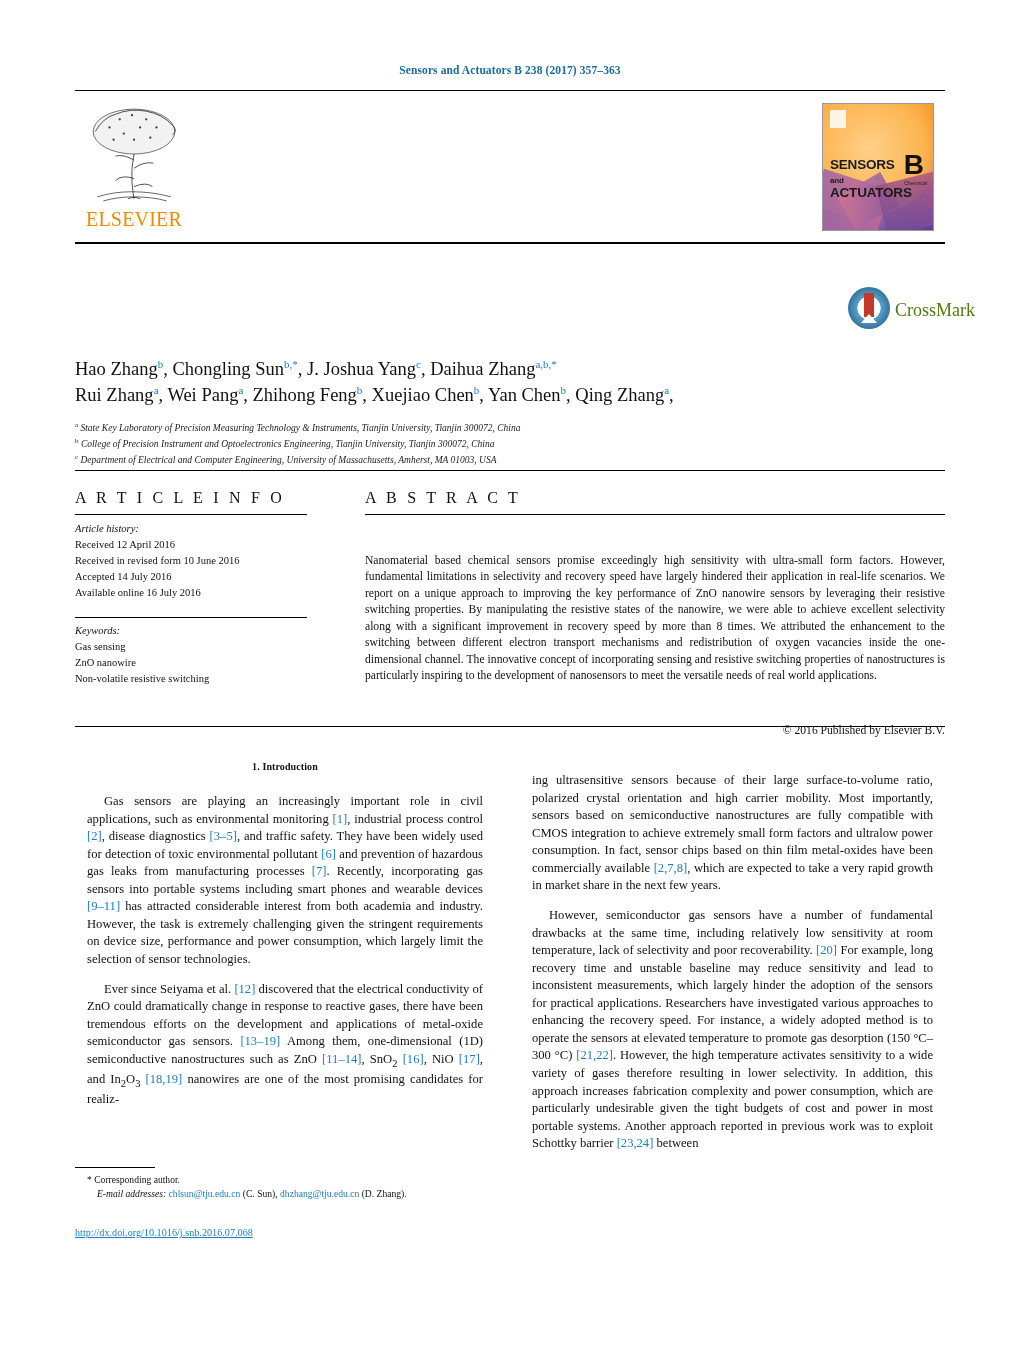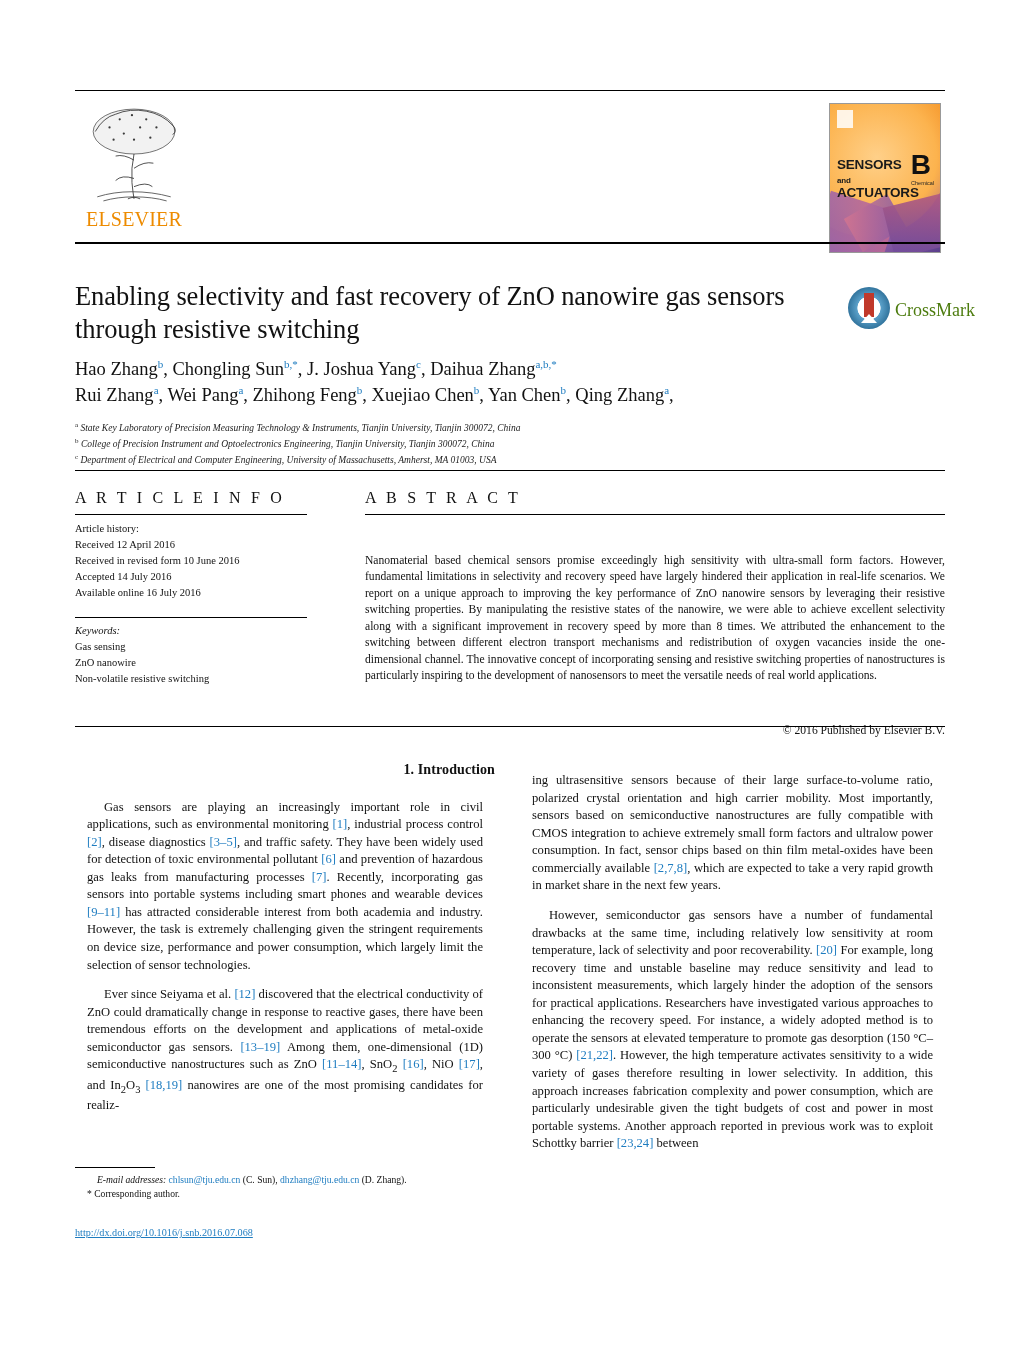--- a/index.html
+++ b/index.html
@@ -60,21 +60,21 @@
     font-size:30px; color:#111; letter-spacing:.1px;
     line-height:1;
   }
   .banner .jhome {
     font-family:"Liberation Sans", sans-serif;
     font-size:12.5px; color:#222; letter-spacing:1.3px;
   }
   .banner .jhome a { color:#1e7cc0; text-decoration:none; }
 
   .cover {
-    position:absolute; right:4px; top:0; width:112px; height:150px;
+    position:absolute; right:11px; top:0; width:112px; height:128px;
     border:1px solid #999;
     background:linear-gradient(150deg,#f7a12e 0%, #f28b1e 35%, #e8761c 55%, #8e5fa8 78%, #5b3f8c 100%);
     overflow:hidden;
   }
   .cover .sunring {
     position:absolute; left:-40%; top:-30%; width:150%; height:120%;
     border-radius:50%;
     background:radial-gradient(circle at 55% 55%, #ffd089 0%, #fcb34e 45%, rgba(252,179,78,0) 72%);
   }
   .cover .shard1 { position:absolute; left:-10px; bottom:-8px; width:70px; height:60px;
@@ -166,21 +166,21 @@
   .sechead.abs  { left:365px; }
 
   .rule-info { position:absolute; top:514px; left:75px; width:232px; border-top:1.3px solid #000; }
   .rule-abs  { position:absolute; top:514px; left:365px; width:580px; border-top:1.3px solid #000; }
 
   .info-col {
     position:absolute; top:521px; left:75px; width:245px;
     font-family:"Liberation Serif", serif;
     font-size:10.5px; line-height:1.53; color:#111;
   }
-  .info-col .it { }
+  .info-col .it { font-style:italic; }
   .rule-kw { position:absolute; top:617px; left:75px; width:232px; border-top:1.3px solid #000; }
   .kw-col {
     position:absolute; top:623px; left:75px; width:245px;
     font-family:"Liberation Serif", serif;
     font-size:10.5px; line-height:1.53; color:#111;
   }
   .kw-col .it { font-style:italic; }
 
   .abstract {
     position:absolute; top:521px; left:365px; width:580px;
@@ -201,22 +201,22 @@
   
   .col {
     position:absolute;
     font-family:"Liberation Serif", serif;
     font-size:12.6px; line-height:1.395; color:#111;
     text-align:justify;
   }
   .col-left  { top:760px; left:75px; width:420px; }
   .col-right { top:760px; left:520px; width:425px; }
   .secnum {
-    font-weight:bold; font-size:14px; display:block; margin-bottom:19px;
-    text-align:right; letter-spacing:.1px;
+    font-weight:bold; font-size:10px; display:block; margin-bottom:19px;
+    text-align:center; letter-spacing:.1px;
   }
   .para { text-indent:17px; margin:12px; }
   .ref { color:#1e7cc0; }
 
   
   .fn-rule { position:absolute; top:1167px; left:75px; width:80px; border-top:1px solid #000; }
   .footnote {
     position:absolute; top:1173px; left:75px; width:420px;
     font-family:"Liberation Serif", serif;
     font-size:9.6px; line-height:1.5; color:#111;
@@ -230,20 +230,21 @@
     font-size:10.2px; line-height:1.45;
   }
   .doi .dlink { color:#1e7cc0; display:block; }
   .doi .issn { color:#111; font-weight:bold; display:block; }
 </style>
 </head>
 <body>
 
 <div class="page">
 
+  <div class="runhead">Sensors and Actuators B 238 (2017) 357–363</div>
   <div class="rule-top"></div>
 
   <div class="masthead">
 
     <div class="elsevier-logo">
       <svg class="elsevier-tree" viewBox="0 0 100 96">
         <g stroke="#2b2b2b" stroke-width="0.8" fill="none">
           <ellipse cx="50" cy="26" rx="40" ry="22" fill="#f2f2f2" stroke="#555"></ellipse>
           <path d="M12 26 q8 -14 20 -17 q14 -6 30 -3 q16 3 26 14 q5 5 0 9"></path>
           <path d="M50 48 q-3 14 -2 28 q1 10 2 16"></path>
@@ -279,21 +280,20 @@
         <div class="l1"><span>SENSORS</span> <span class="and">and</span></div>
         <div class="l2">ACTUATORS</div>
       </div>
       <div class="bigB">B</div>
       <div class="chem">Chemical</div>
     </div>
   </div>
 
   <div class="rule-thick"></div>
 
-  <div class="title">Enabling selectivity and fast recovery of ZnO nanowire gas sensors through resistive switching</div>
 
   <div class="crossmark">
     <div class="cm-logo">
       <div class="cm-bar"></div>
       <div class="cm-tri"></div>
     </div>
     <div class="cm-text">CrossMark</div>
   </div>
 
   <div class="authors">
@@ -344,30 +344,30 @@
     <p class="para">Ever since Seiyama et al. <span class="ref">[12]</span> discovered that the electrical conductivity of ZnO could dramatically change in response to reactive gases, there have been tremendous efforts on the development and applications of metal-oxide semiconductor gas sensors. <span class="ref">[13–19]</span> Among them, one-dimensional (1D) semiconductive nanostructures such as ZnO <span class="ref">[11–14]</span>, SnO<sub>2</sub> <span class="ref">[16]</span>, NiO <span class="ref">[17]</span>, and In<sub>2</sub>O<sub>3</sub> <span class="ref">[18,19]</span> nanowires are one of the most promising candidates for realiz-</p>
   </div>
 
   <div class="col col-right">
     <p class="para" style="text-indent:0">ing ultrasensitive sensors because of their large surface-to-volume ratio, polarized crystal orientation and high carrier mobility. Most importantly, sensors based on semiconductive nanostructures are fully compatible with CMOS integration to achieve extremely small form factors and ultralow power consumption. In fact, sensor chips based on thin film metal-oxides have been commercially available <span class="ref">[2,7,8]</span>, which are expected to take a very rapid growth in market share in the next few years.</p>
     <p class="para">However, semiconductor gas sensors have a number of fundamental drawbacks at the same time, including relatively low sensitivity at room temperature, lack of selectivity and poor recoverability. <span class="ref">[20]</span> For example, long recovery time and unstable baseline may reduce sensitivity and lead to inconsistent measurements, which largely hinder the adoption of the sensors for practical applications. Researchers have investigated various approaches to enhancing the recovery speed. For instance, a widely adopted method is to operate the sensors at elevated temperature to promote gas desorption (150 °C–300 °C) <span class="ref">[21,22]</span>. However, the high temperature activates sensitivity to a wide variety of gases therefore resulting in lower selectivity. In addition, this approach increases fabrication complexity and power consumption, which are particularly undesirable given the tight budgets of cost and power in most portable systems. Another approach reported in previous work was to exploit Schottky barrier <span class="ref">[23,24]</span> between</p>
   </div>
 
   <div class="fn-rule"></div>
   <div class="footnote">
+    <div style="padding-left:12px">
+      <span>*</span>
+      <span>Corresponding author.</span>
+    </div>
     <div style="padding-left:22px">
       <span class="it">E-mail addresses:</span>
       <a href="#" class="link">chlsun@tju.edu.cn</a>
       <span>(C. Sun),</span>
       <a href="#" class="link">dhzhang@tju.edu.cn</a>
       <span>(D. Zhang).</span>
     </div>
-    <div style="padding-left:12px">
-      <span>*</span>
-      <span>Corresponding author.</span>
-    </div>
   </div>
 
   <div class="doi">
     <a href="#" class="dlink">http://dx.doi.org/10.1016/j.snb.2016.07.068</a>
   </div>
 
 </div>
 
 </body></html>

